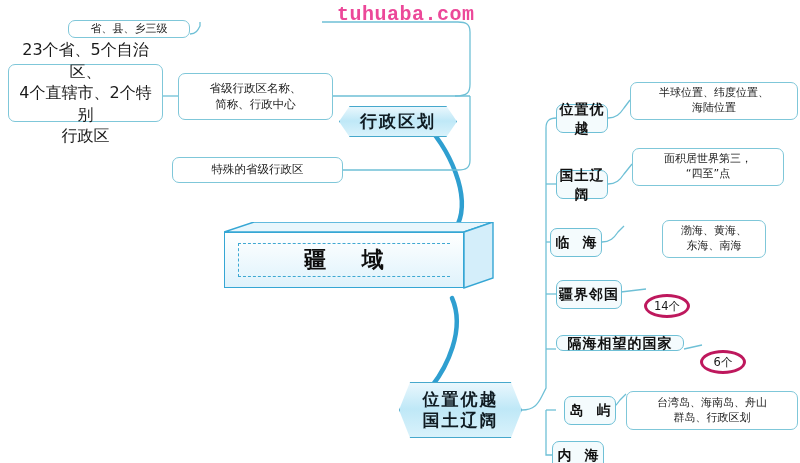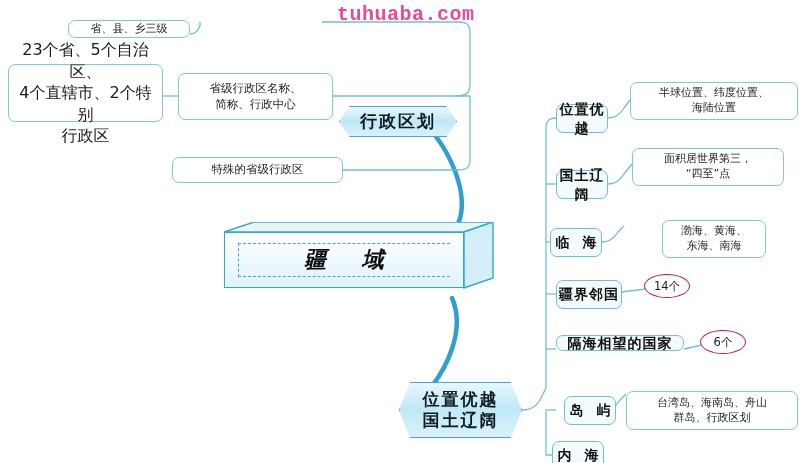--- a/index.html
+++ b/index.html
@@ -58,25 +58,26 @@
     border-radius: 7px;
     font-size: 14px;
     font-weight: 600;
     letter-spacing: 1px;
     line-height: 1.3;
     color: #111;
   }
 
   
   .badge {
-    border: 1px solid #be185d;
+    border: 3px solid #be185d;
     background: #ffffff;
     border-radius: 50%;
     font-size: 11.5px;
     color: #1a1a1a;
+    margin-top: 20px;
   }
 
   
   .branch {
     font-size: 17px;
     font-weight: 700;
     letter-spacing: 2px;
     color: #0f1b22;
     line-height: 1.22;
     background: linear-gradient(180deg,#e9f7fd 0%, #bfe8f7 48%, #d9f2fb 100%);
@@ -84,21 +85,20 @@
     clip-path: polygon(9% 0%, 91% 0%, 100% 50%, 91% 100%, 9% 100%, 0% 50%);
   }
 
   
   #center-wrap {
     position: absolute;
     left: 224px;
     top: 222px;
     width: 270px;
     height: 76px;
-    font-style: italic;
   }
   #center-face {
     position: absolute;
     left: 0px;
     top: 10px;
     width: 240px;
     height: 56px;
     border: 1.6px solid #35a6d4;
     background: linear-gradient(180deg,#ffffff 0%, #eaf7fd 65%, #dff2fb 100%);
     box-sizing: border-box;

